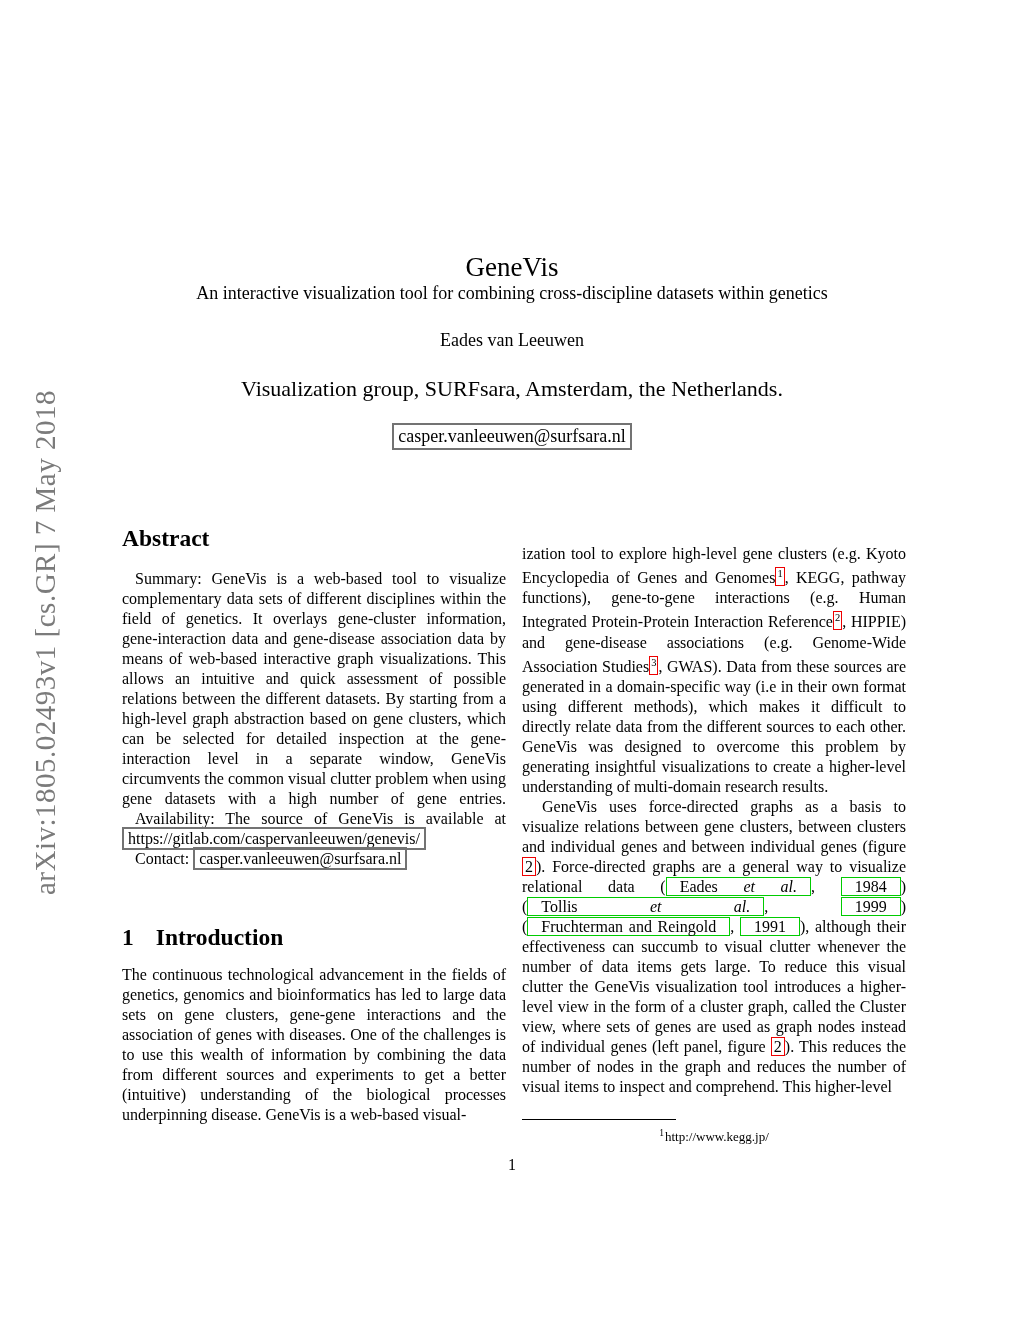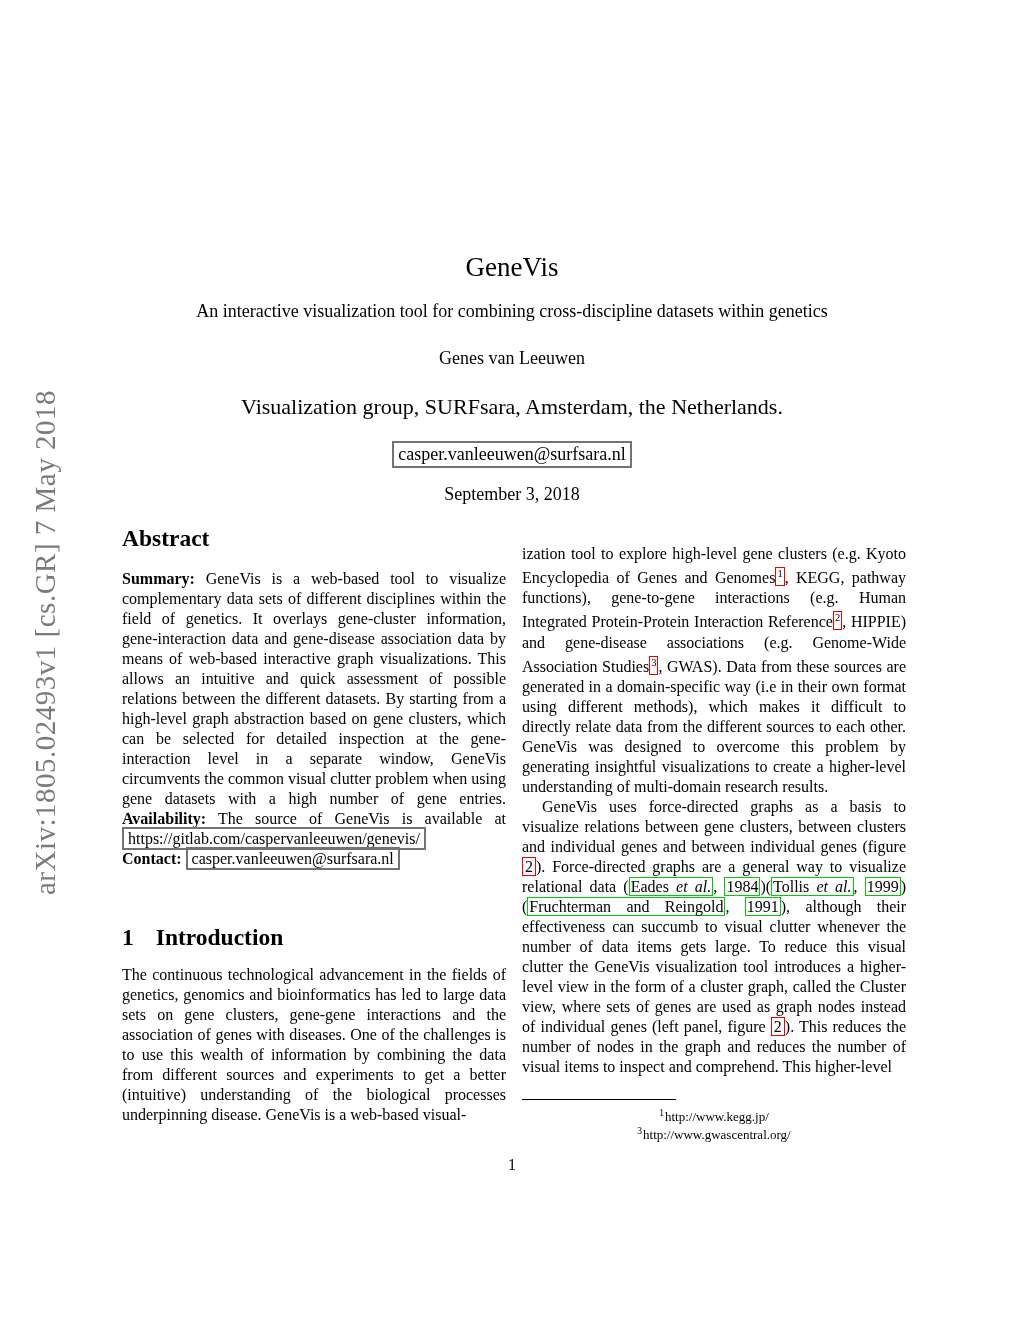--- a/index.html
+++ b/index.html
@@ -26,21 +26,21 @@
     color: #7b7b7b;
     letter-spacing: 0.5px;
   }
 
   
   .title-block {
     position: absolute; left: 0; right: 0; top: 252px;
     text-align: center;
   }
   .paper-title    { font-size: 27px; line-height: 30px; }
-  .paper-subtitle { font-size: 18px; line-height: 22px; margin-top: 18px; }
+  .paper-subtitle { font-size: 18px; line-height: 22px; margin-top: 0; }
   .author-name    { font-size: 18px; margin-top: 26px; }
   .affiliation    { font-size: 22px; margin-top: 25px; }
   .email-row      { margin-top: 21px; }
   .box-cyan {
     border: 2px solid #737373;
     padding: 1px 4px;
   }
   .email-row .box-cyan { display: inline-block; font-size: 18px; }
   .paper-date     { font-size: 18px; margin-top: 16px; }
 
@@ -57,36 +57,36 @@
   .section-heading {
     font-size: 23.5px; font-weight: bold; line-height: 28px;
     text-align: left; margin: 0;
   }
   .section-heading .sec-num { margin-right: 22px; }
   .abstract-heading { margin-bottom: 17px; }
   .intro-heading { margin-top: 54px; margin-bottom: 14px; }
   p { margin: 0; }
   .col-right p.first { margin-top: 20px; }
   .indent { text-indent: 20px; }
-  b { font-weight: bold; }
+  b { font-weight: normal; margin-left: 13px; }
 
   
   .sup-ref {
     font-size: 10.5px;
     vertical-align: super;
     border: 1.3px solid #ee0000;
     padding: 0 1px 6px 1px;
   }
   .fig-ref {
     border: 1.3px solid #ee0000;
     padding: 0 2px;
   }
   .cite-box {
     border: 1.3px solid #00cc00;
-    padding: 0 1px;
+    padding: 0 13px;
     white-space: nowrap;
   }
 
   
   .footnote-block { margin-top: 22px; }
   .footnote-rule {
     width: 154px; height: 0;
     border-top: 1.4px solid #000;
     margin-bottom: 6px;
   }
@@ -103,26 +103,25 @@
 </head>
 <body>
 
 <div class="arxiv-sidebar">
   <span>arXiv:1805.02493v1  [cs.GR]  7 May 2018</span>
 </div>
 
 <div class="title-block">
   <div class="paper-title">GeneVis</div>
   <div class="paper-subtitle">An interactive visualization tool for combining cross-discipline datasets within genetics</div>
-  <div class="author-name">Genes van Leeuwen</div>
+  <div class="author-name">Eades van Leeuwen</div>
   <div class="affiliation">Visualization group, SURFsara, Amsterdam, the Netherlands.</div>
   <div class="email-row">
     <span class="box-cyan">casper.vanleeuwen@surfsara.nl</span>
   </div>
-  <div class="paper-date">September 3, 2018</div>
 </div>
 
 <div class="columns">
 
   <div class="col col-left">
     <h2 class="section-heading abstract-heading">Abstract</h2>
     <p class="abstract-text"><b>Summary:</b><span> GeneVis is a web-based tool to visualize complementary data sets of different disciplines within the field of genetics. It overlays gene-cluster information, gene-interaction data and gene-disease association data by means of web-based interactive graph visualizations. This allows an intuitive and quick assessment of possible relations between the different datasets. By starting from a high-level graph abstraction based on gene clusters, which can be selected for detailed inspection at the gene-interaction level in a separate window, GeneVis circumvents the common visual clutter problem when using gene datasets with a high number of gene entries. </span><b>Availability:</b><span> The source of GeneVis is available at </span><span class="box-cyan">https://gitlab.com/caspervanleeuwen/genevis/</span><br>
       <b>Contact: </b><span class="box-cyan">casper.vanleeuwen@surfsara.nl</span>
     </p>
 
@@ -131,19 +130,18 @@
   </div>
 
   <div class="col col-right">
     <p class="first"><span>ization tool to explore high-level gene clusters (e.g. Kyoto Encyclopedia of Genes and Genomes</span><sup class="sup-ref">1</sup><span>, KEGG, pathway functions), gene-to-gene interactions (e.g. Human Integrated Protein-Protein Interaction Reference</span><sup class="sup-ref">2</sup><span>, HIPPIE) and gene-disease associations (e.g. Genome-Wide Association Studies</span><sup class="sup-ref">3</sup><span>, GWAS). Data from these sources are generated in a domain-specific way (i.e in their own format using different methods), which makes it difficult to directly relate data from the different sources to each other. GeneVis was designed to overcome this problem by generating insightful visualizations to create a higher-level understanding of multi-domain research results.</span></p>
 
     <p class="indent"><span>GeneVis uses force-directed graphs as a basis to visualize relations between gene clusters, between clusters and individual genes and between individual genes (figure </span><span class="fig-ref">2</span><span>). Force-directed graphs are a general way to visualize relational data (</span><span class="cite-box"><span>Eades </span><i>et al.</i></span><span>, </span><span class="cite-box">1984</span><span>)(</span><span class="cite-box"><span>Tollis </span><i>et al.</i></span><span>, </span><span class="cite-box">1999</span><span>)(</span><span class="cite-box">Fruchterman and Reingold</span><span>, </span><span class="cite-box">1991</span><span>), although their effectiveness can succumb to visual clutter whenever the number of data items gets large. To reduce this visual clutter the GeneVis visualization tool introduces a higher-level view in the form of a cluster graph, called the Cluster view, where sets of genes are used as graph nodes instead of individual genes (left panel, figure </span><span class="fig-ref">2</span><span>). This reduces the number of nodes in the graph and reduces the number of visual items to inspect and comprehend. This higher-level</span></p>
 
     <div class="footnote-block">
       <div class="footnote-rule"></div>
       <div class="footnote"><sup>1</sup><span>http://www.kegg.jp/</span></div>
-      <div class="footnote"><sup>3</sup><span>http://www.gwascentral.org/</span></div>
     </div>
   </div>
 
 </div>
 
 <div class="page-number">1</div>
 
 </body></html>

